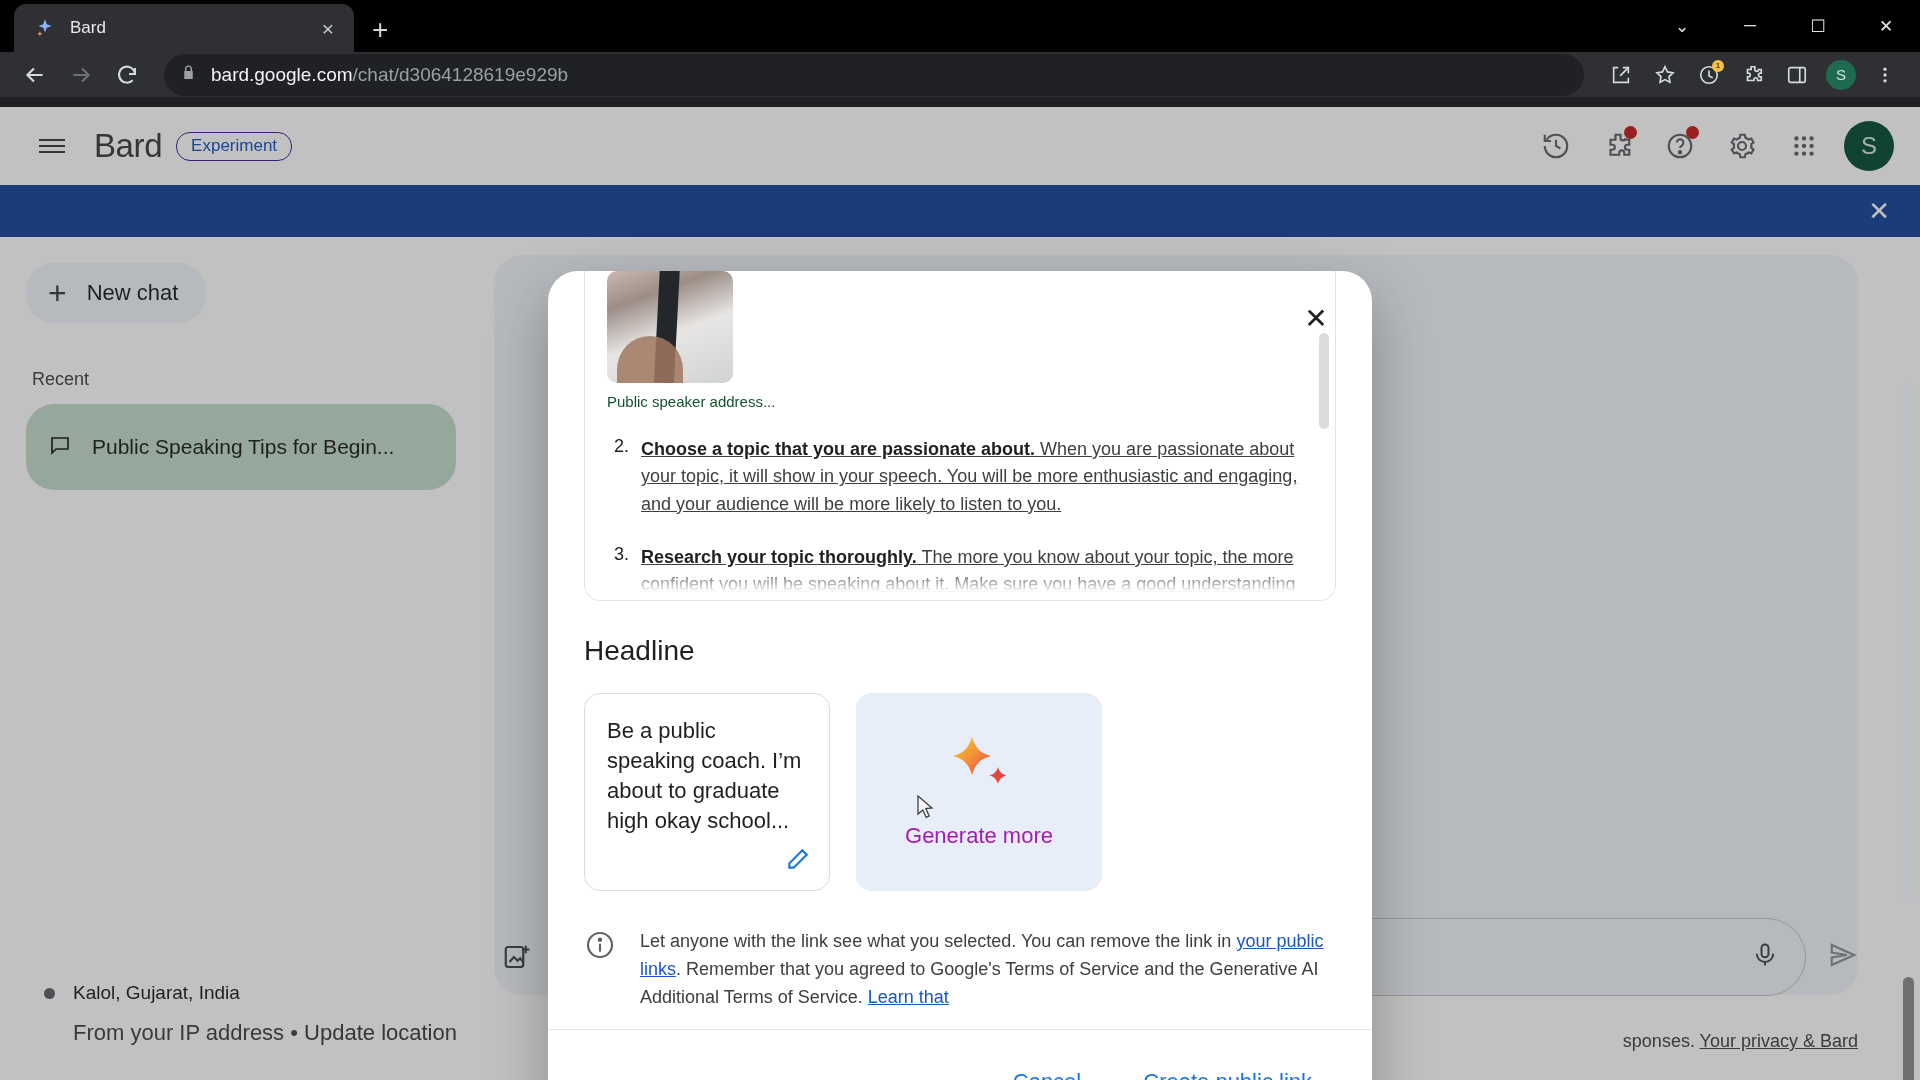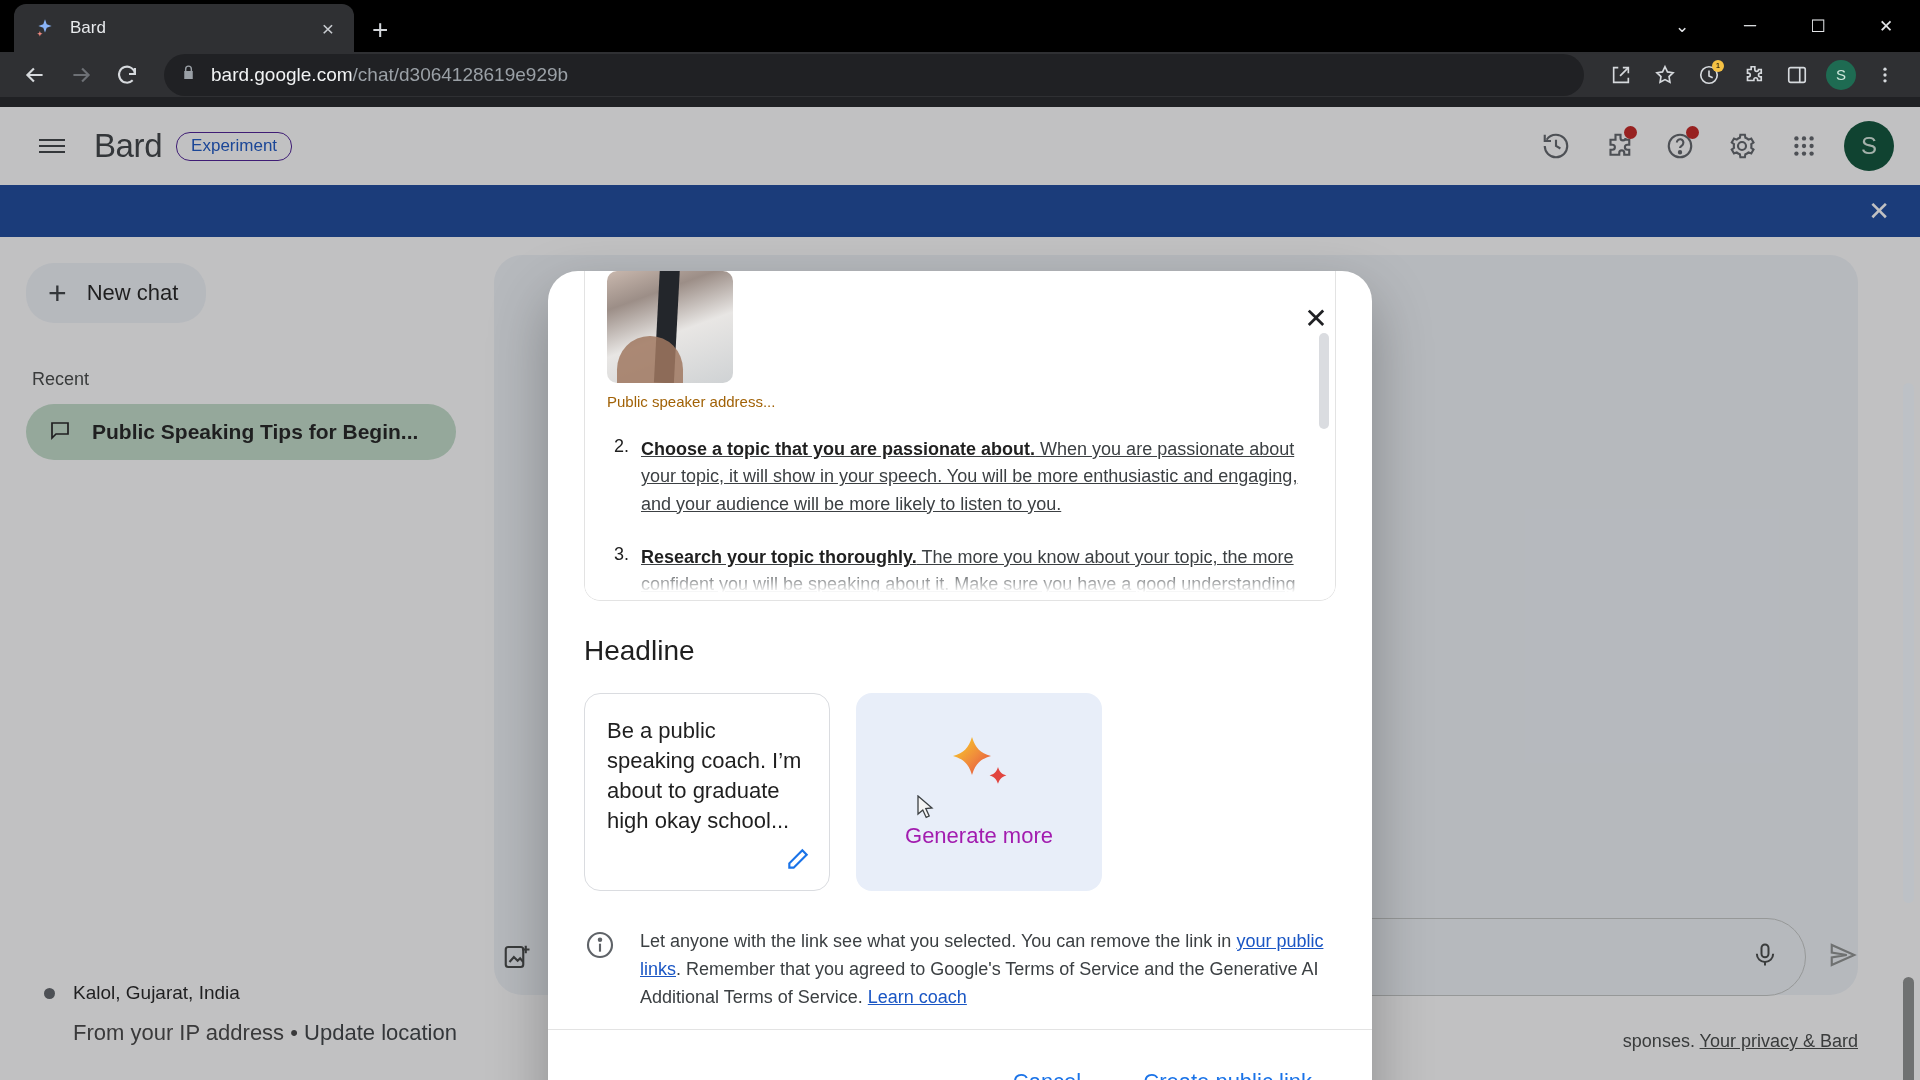--- a/index.html
+++ b/index.html
@@ -134,21 +134,21 @@
     display: inline-flex; align-items: center; gap: 20px;
     background: #f0f4f9; border-radius: 28px; padding: 14px 28px 14px 22px;
     cursor: pointer;
   }
   .new-chat-plus { font-size: 32px; color: #3c4043; line-height: 1; font-weight: 300;}
   .new-chat-label { font-size: 22px; color: #1f1f1f; text-align: center; }
   .recent-label { margin: 46px 0 14px 6px; font-size: 18px; color: #444746; }
   .chat-item {
     display: flex; align-items: center; gap: 20px;
     background: #c2ddc9; border-radius: 28px;
-    padding: 14px 22px; margin-right: 24px; cursor: pointer; font-weight: bold;
+    padding: 29px 22px; margin-right: 24px; cursor: pointer;
   }
   .chat-item-label { font-size: 21px; color: #1f1f1f; white-space: nowrap; overflow: hidden; text-overflow: ellipsis; }
 
   .sidebar-footer { position: absolute; bottom: 34px; left: 44px; }
   .loc-row { display: flex; align-items: center; gap: 18px; }
   .loc-dot { width: 11px; height: 11px; border-radius: 50%; background: #5f6368; }
   .loc-text { font-size: 19px; color: #1f1f1f; }
   .loc-sub { margin-top: 16px; margin-left: 29px; font-size: 22px; color: #444; }
   .loc-sub a { color: #3c4043; text-decoration: none; }
 
@@ -213,21 +213,21 @@
     position: relative; overflow: hidden;
   }
   .thumb::before {
     content: ""; position: absolute; left: 40%; top: -6%; width: 16%; height: 106%;
     background: #23262b; transform: rotate(3deg);
   }
   .thumb::after {
     content: ""; position: absolute; left: 8%; bottom: -18%; width: 52%; height: 60%;
     background: rgba(160,120,96,.85); border-radius: 50% 50% 0 0;
   }
-  .thumb-cap { font-size: 15px; color: #a16207; margin-top: 10px; }
+  .thumb-cap { font-size: 15px; color: #14532d; margin-top: 10px; }
   .ol-item { display: flex; gap: 12px; margin-top: 26px; }
   .ol-num { font-size: 18px; color: #1f1f1f; width: 22px; flex: 0 0 22px; text-align: right; }
   .ol-text { font-size: 18px; line-height: 1.52; color: #3c4043; flex: 1; text-decoration: underline; }
   .ol-text b { color: #1f1f1f; font-weight: 700; }
   .preview-scroll {
     position: absolute; right: 6px; top: 62px; width: 10px; height: 96px;
     background: #dadce0; border-radius: 6px;
   }
   .preview-fade {
     position:absolute; left:0; right:0; bottom:0; height: 30px;
@@ -537,21 +537,21 @@
       </div>
 
       <div class="info-row">
         <span class="info-icon">
           <svg width="32" height="32" viewBox="0 0 24 24" fill="none" stroke="currentColor" stroke-width="1.6">
               <circle cx="12" cy="12" r="9"></circle>
               <circle cx="12" cy="8" r=".9" fill="currentColor"></circle>
               <path d="M12 11v6"></path>
             </svg>
         </span>
-        <span class="info-text"><span>Let anyone with the link see what you selected. You can remove the link in </span><a href="#">your public links</a><span>. Remember that you agreed to Google's Terms of Service and the Generative AI Additional Terms of Service. </span><a href="#">Learn coach</a></span>
+        <span class="info-text"><span>Let anyone with the link see what you selected. You can remove the link in </span><a href="#">your public links</a><span>. Remember that you agreed to Google's Terms of Service and the Generative AI Additional Terms of Service. </span><a href="#">Learn that</a></span>
       </div>
     </div>
 
     <div class="modal-footer">
       <button class="flat-btn">Cancel</button>
       <button class="flat-btn">Create public link</button>
     </div>
   </div>
 
   <div class="modal-side-scroll"></div>

